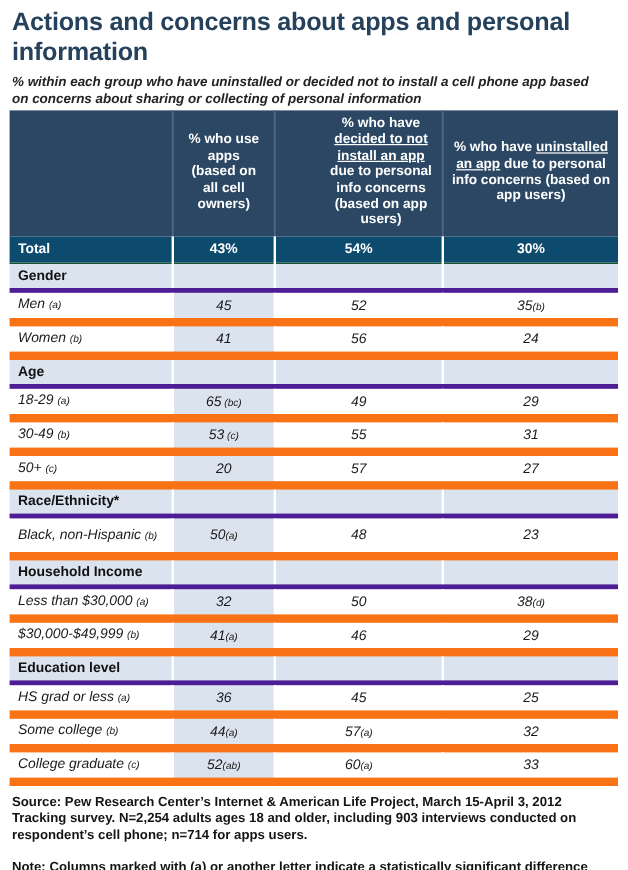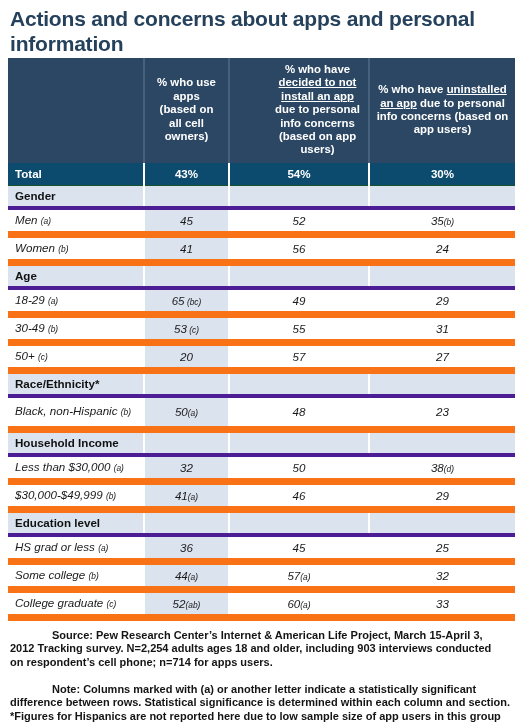--- a/index.html
+++ b/index.html
@@ -144,28 +144,29 @@
   }
   .note {
     font-size: 11px;
     line-height: 13.6px;
     color: #141414;
     padding-top: 13px;
     padding-left: 2px;
     padding-right: 4px;
     font-weight: 600;
   }
-  .bold { font-weight: bold; margin-left: 42px; }
+  .bold { font-weight: bold; }
 </style>
 </head>
 <body>
 
 <div class="page">
 
   <div class="title">Actions and concerns about apps and personal information</div>
+  <div class="subtitle">% within each group who have uninstalled or decided not to install a cell phone app based on concerns about sharing or collecting of personal information</div>
 
   <table class="tbl">
     <colgroup>
       <col style="width:136px">
       <col style="width:85px">
       <col style="width:140px">
       <col style="width:146px">
     </colgroup>
     <thead>
       <tr class="hdr">

